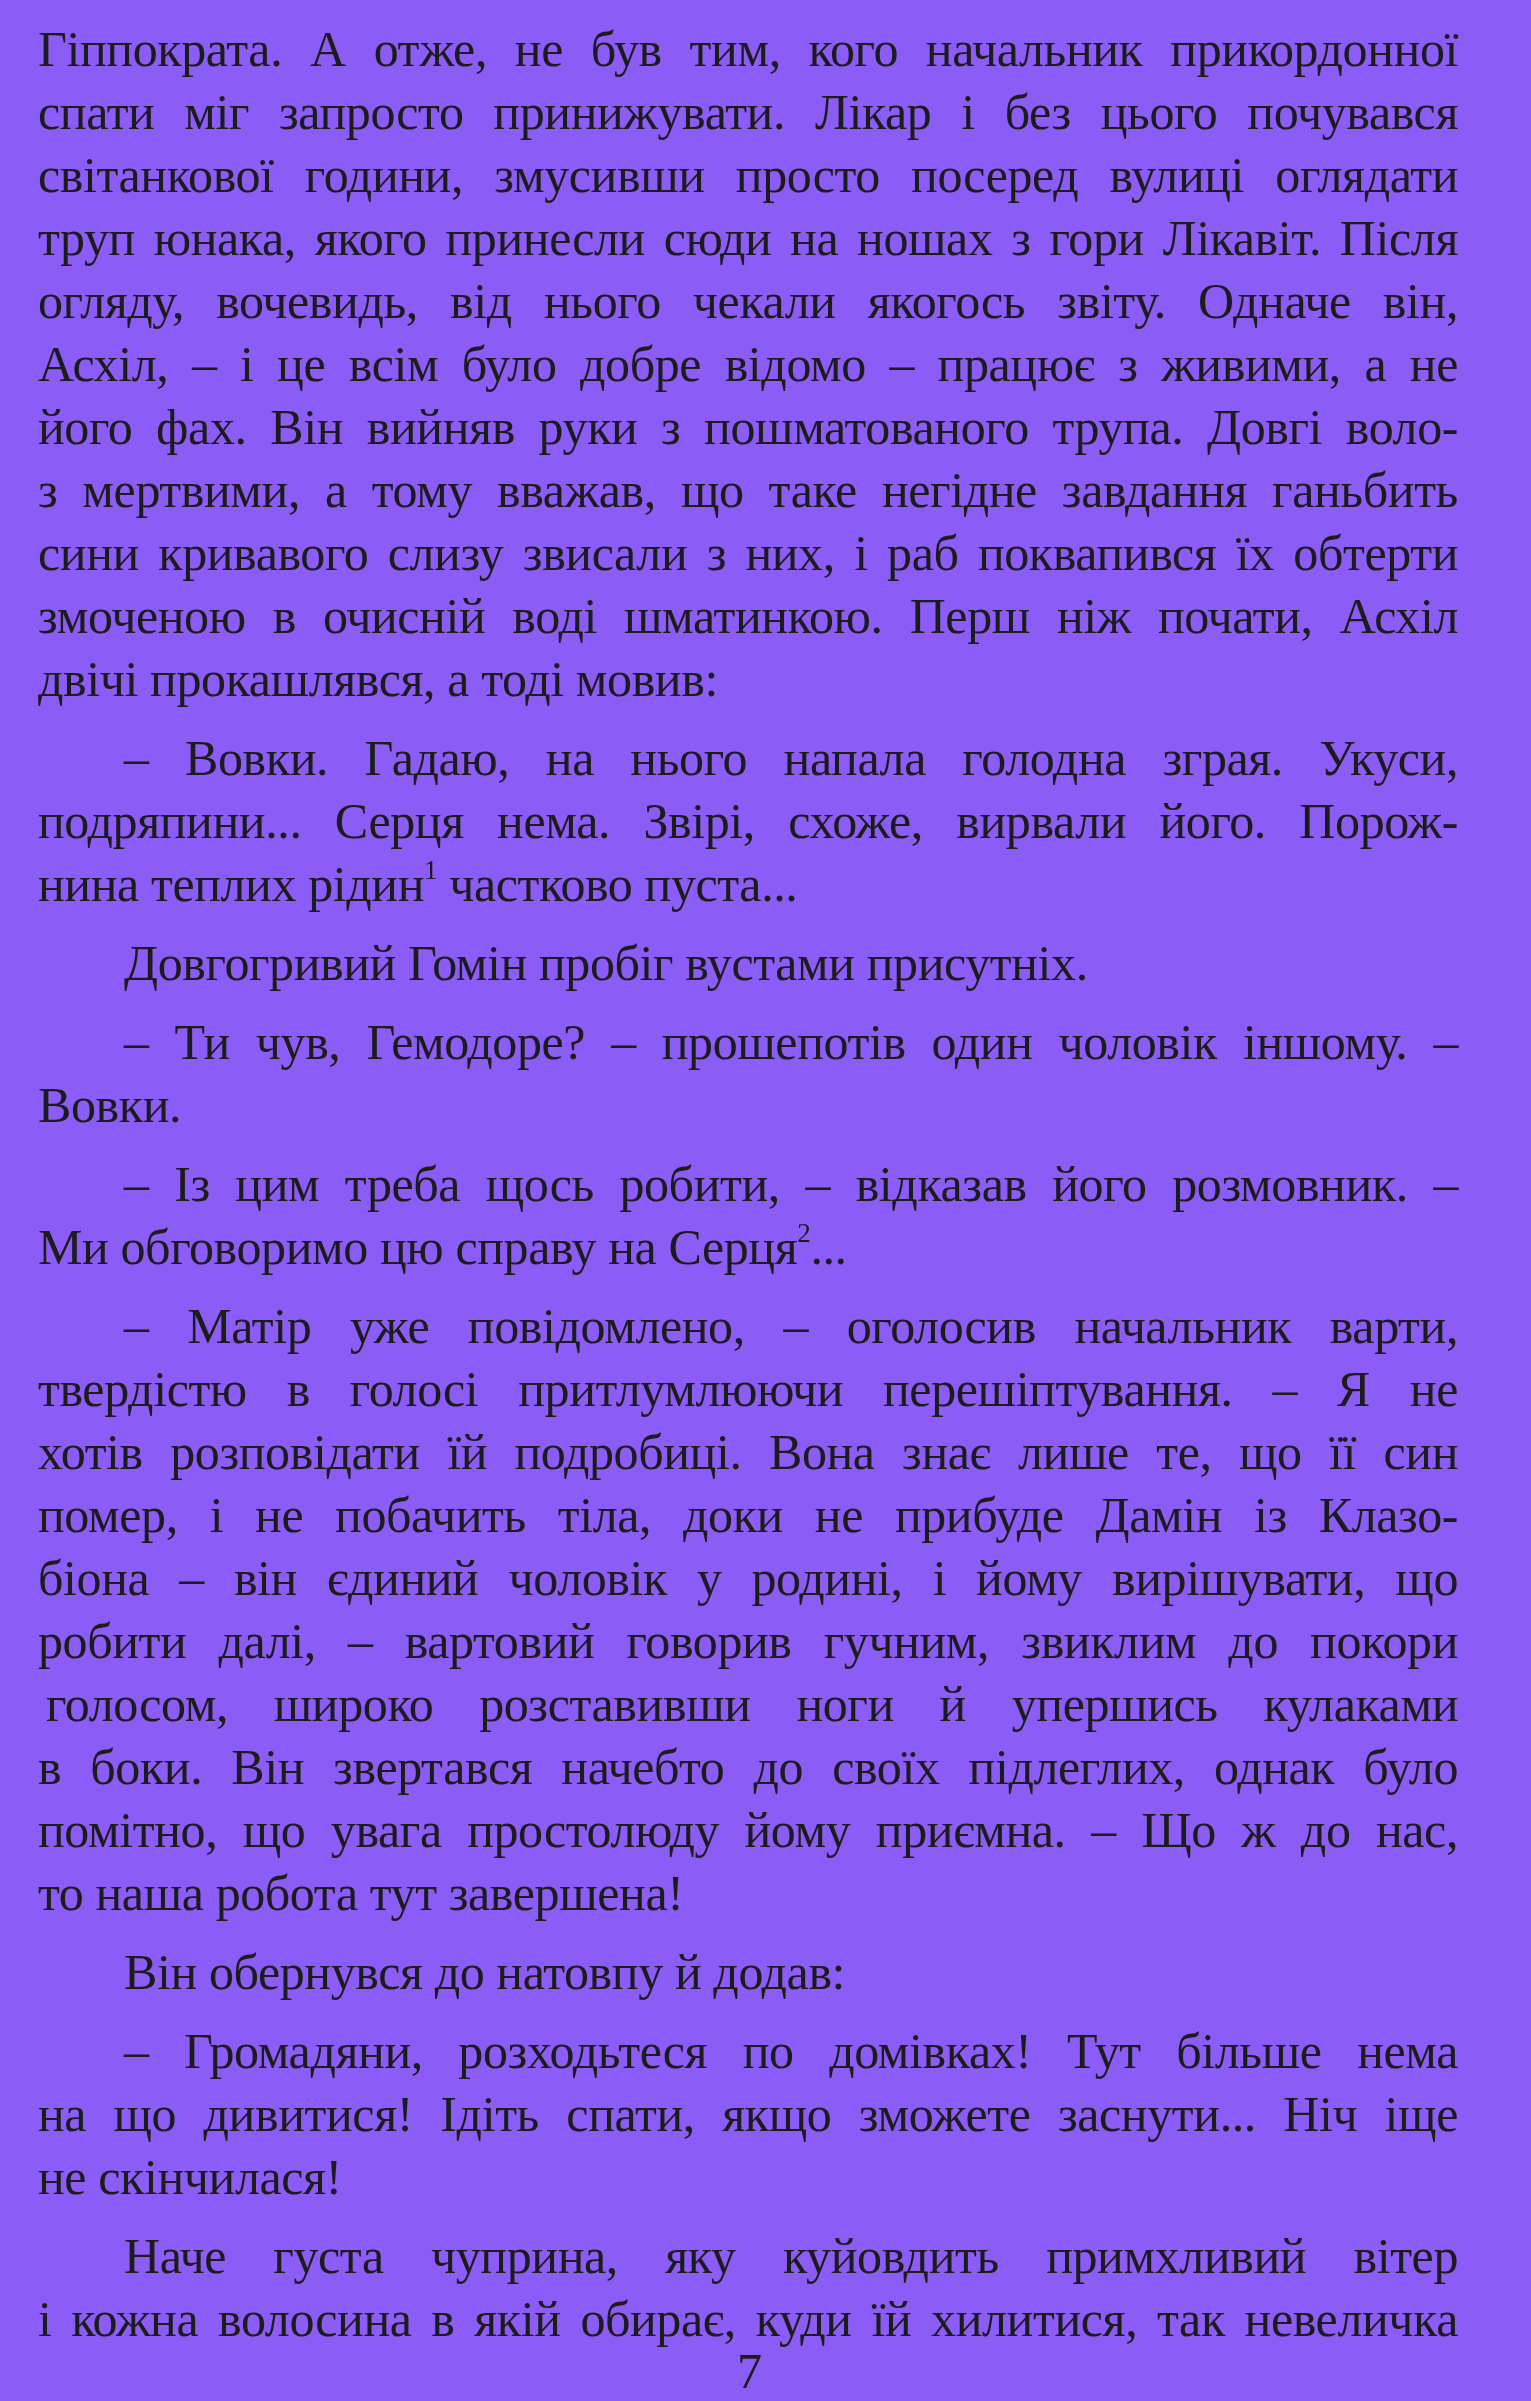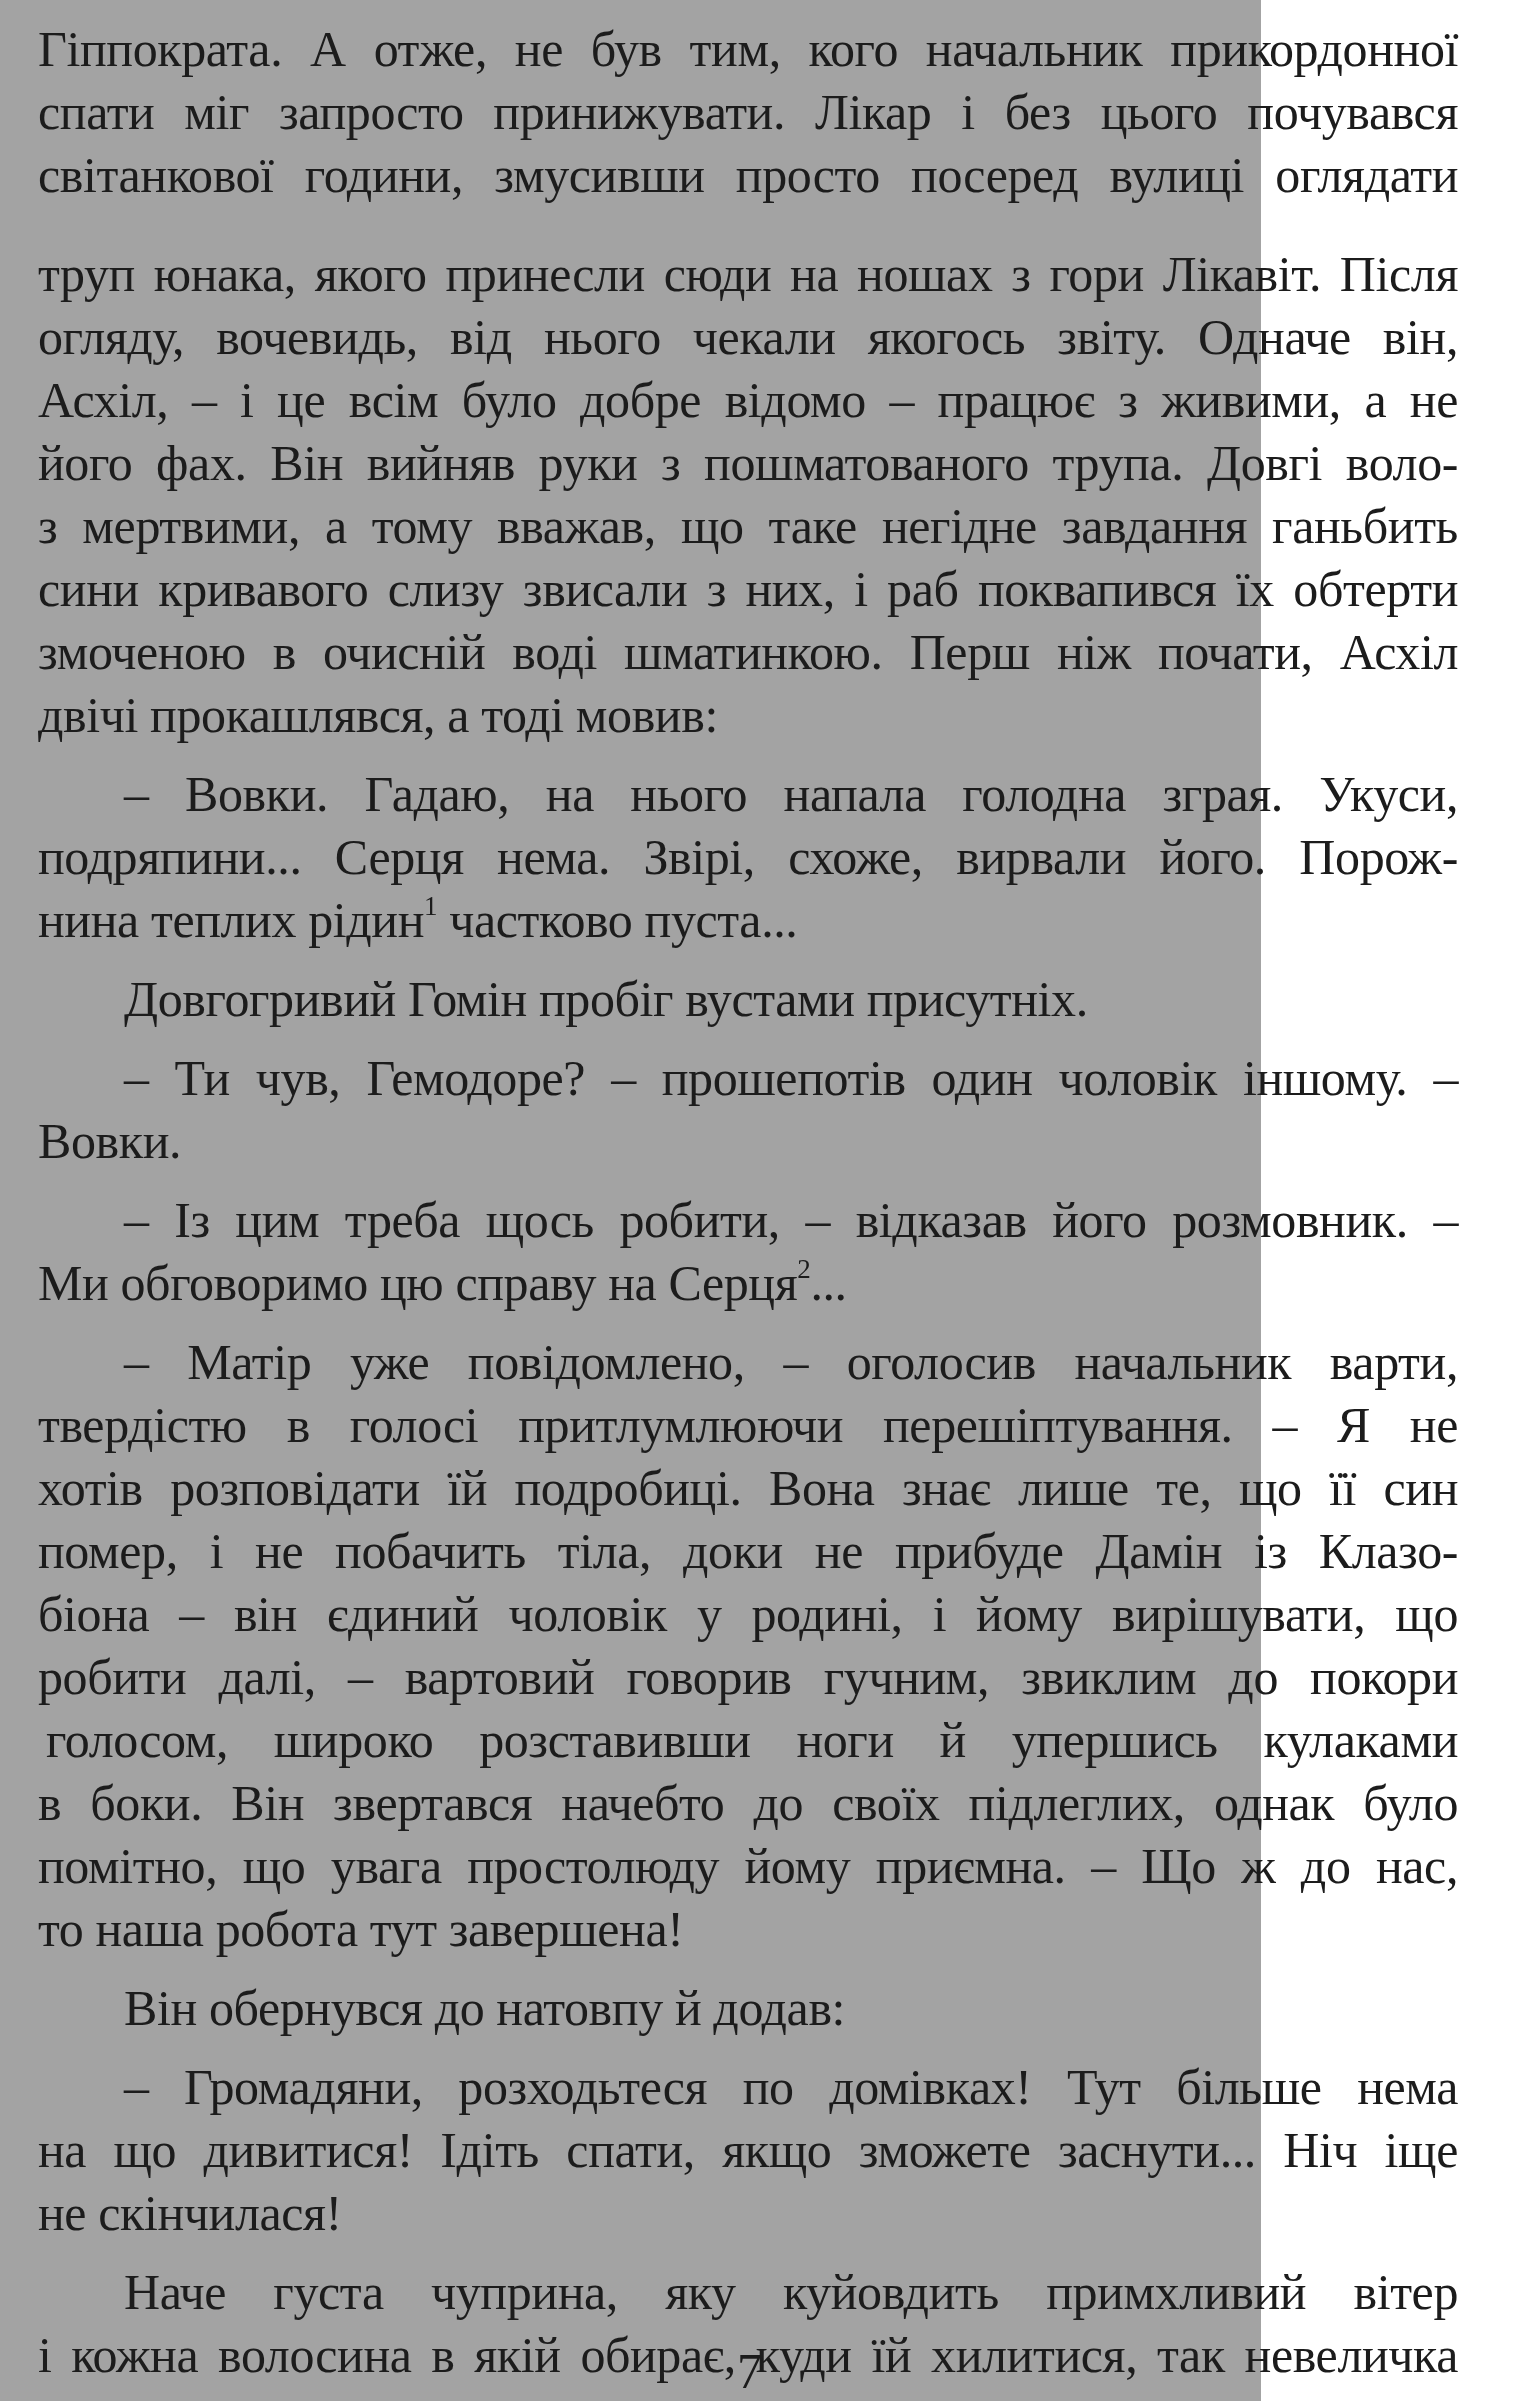--- a/index.html
+++ b/index.html
@@ -10,23 +10,23 @@
     body {
       width: 1531px;
       height: 2401px;
       position: relative;
       overflow: hidden;
     }
     .page {
       position: absolute;
       left: 0;
       top: 0;
-      width: 1261px;
+      width: 1531px;
       height: 2401px;
-      background: #a3a3a3;
+      background: #8b5cf6;
     }
     .text-block {
       position: absolute;
       left: 38px;
       top: 17.5px;
       width: 1420px;
       font-family: "Liberation Serif", "DejaVu Serif", serif;
       font-size: 50px;
       line-height: 63px;
       color: #1c1c1c;
@@ -66,21 +66,21 @@
     }
   </style>
 </head>
 <body>
 
 <div class="page">
   <div class="text-block" id="text-block">
       <div class="line" style="word-spacing: 0px;"><span>Гіппократа. А отже, не був тим, кого начальник прикордонної</span></div>
       <div class="line" style="word-spacing: 0px;"><span>спати міг запросто принижувати. Лікар і без цього почувався</span></div>
       <div class="line" style="word-spacing: 0px;"><span>світанкової години, змусивши просто посеред вулиці оглядати</span></div>
-      <div class="line" style="word-spacing: 0px; margin-top: 36px;"><span>труп юнака, якого принесли сюди на ношах з гори Лікавіт. Після</span></div>
+      <div class="line" style="word-spacing: 0px;"><span>труп юнака, якого принесли сюди на ношах з гори Лікавіт. Після</span></div>
       <div class="line" style="word-spacing: 0px;"><span>огляду, вочевидь, від нього чекали якогось звіту. Одначе він,</span></div>
       <div class="line" style="word-spacing: 0px;"><span>Асхіл, – і це всім було добре відомо – працює з живими, а не</span></div>
       <div class="line" style="word-spacing: 0px;"><span>його фах. Він вийняв руки з пошматованого трупа. Довгі воло-</span></div>
       <div class="line" style="word-spacing: 0px;"><span>з мертвими, а тому вважав, що таке негідне завдання ганьбить</span></div>
       <div class="line" style="word-spacing: 0px;"><span>сини кривавого слизу звисали з них, і раб поквапився їх обтерти</span></div>
       <div class="line" style="word-spacing: 0px;"><span>змоченою в очисній воді шматинкою. Перш ніж почати, Асхіл</span></div>
       <div class="line last"><span>двічі прокашлявся, а тоді мовив:</span></div>
       <div class="line indent" style="word-spacing: 0px;"><span>– Вовки. Гадаю, на нього напала голодна зграя. Укуси,</span></div>
       <div class="line" style="word-spacing: 0px;"><span>подряпини... Серця нема. Звірі, схоже, вирвали його. Порож-</span></div>
       <div class="line last"><span>нина теплих рідин</span><sup>1</sup><span> частково пуста...</span></div>

